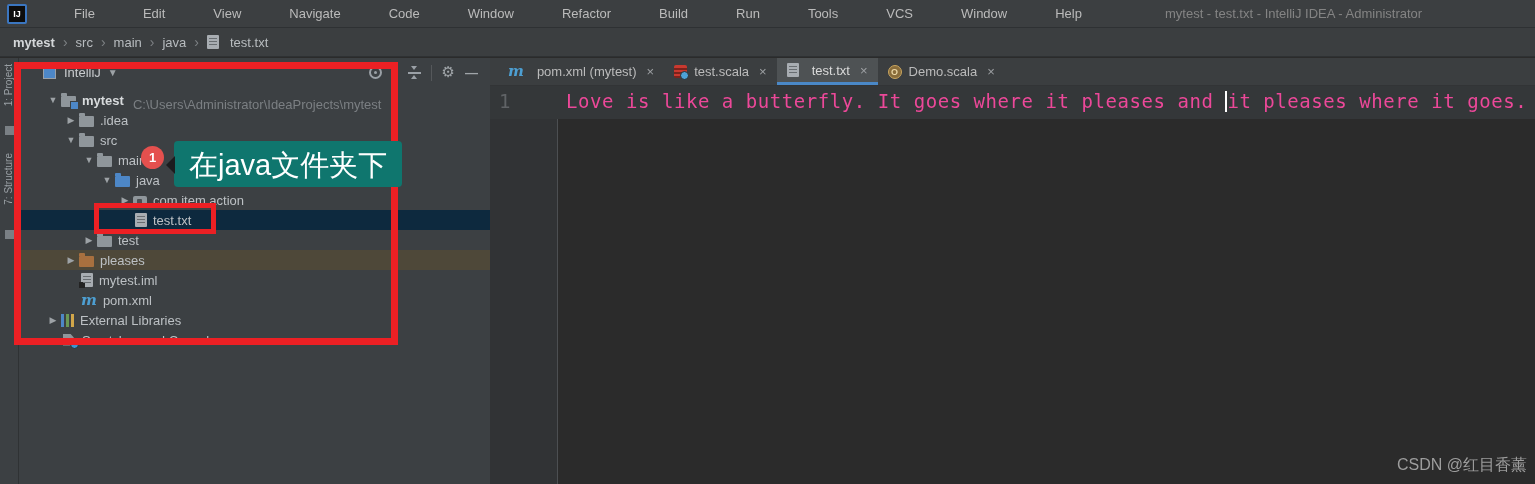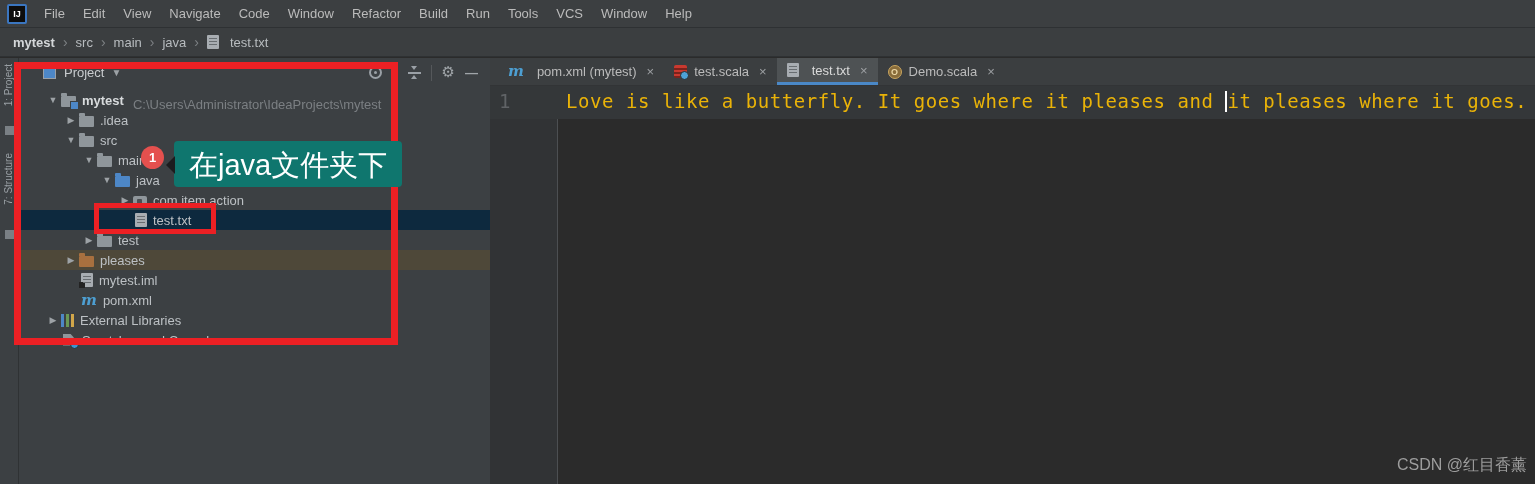--- a/index.html
+++ b/index.html
@@ -5,21 +5,21 @@
   * { box-sizing: border-box; }
   html,body { margin:0; padding:0; }
   body {
     width:1535px; height:484px; overflow:hidden; position:relative;
     background:#2b2b2b; color:#bbbbbb;
     font-family:"Liberation Sans","DejaVu Sans",sans-serif; font-size:13px;
   }
 
   
   .menubar { height:28px; background:#3c3f41; display:flex; align-items:center;
-             border-bottom:1px solid #2e3133; }
+             border-bottom:1px solid #2e3133;gap:30px; }
   .logo { width:20px; height:20px; margin:0 8px 0 7px; background:#0d0d0d;
           border:2px solid #3b76c0; border-radius:2px; color:#fff; font-size:9px;
           font-weight:bold; display:flex; align-items:center; justify-content:center;
           letter-spacing:0; }
   .menu-item { padding:0 9px; color:#bbbbbb; }
   .window-title { margin-left:44px; color:#848484; }
 
   
   .breadcrumbbar { height:29px; background:#3b3e40; display:flex; align-items:center;
                    padding-left:13px; border-bottom:1px solid #2e3133; }
@@ -117,21 +117,21 @@
          justify-content:center; }
   .tab .fico, .crumb-file .fico { position:relative; }
 
   .editor-body { position:absolute; top:28px; left:0; right:0; bottom:0; }
   .gutter { position:absolute; left:0; top:0; bottom:0; width:68px; background:#313335;
             border-right:1px solid #4c4f52; }
   .caret-line { position:absolute; left:0; right:0; top:0; height:33px; background:#343739; }
   .lineno { position:absolute; left:9px; top:4px; font-family:"DejaVu Sans Mono",monospace;
             font-size:19px; color:#606366; }
   .code { position:absolute; left:76px; top:4px; font-family:"DejaVu Sans Mono",monospace;
-          font-size:19px; letter-spacing:0.55px; color:#eab308; white-space:pre; }
+          font-size:19px; letter-spacing:0.55px; color:#ec4899; white-space:pre; }
   .caret { display:inline-block; width:2px; height:21px; background:#ffffff;
            vertical-align:text-bottom; }
   .watermark { position:absolute; right:8px; bottom:8px; color:#9d9d9d; font-size:16px; }
 
   
   .anno-outer { position:absolute; left:14px; top:62px; width:384px; height:283px;
                 border:7px solid #ec2024; z-index:50; pointer-events:none; }
   .anno-inner { position:absolute; left:94px; top:203px; width:122px; height:31px;
                 border:5px solid #ec2024; z-index:50; pointer-events:none; }
   .anno-badge { position:absolute; left:141px; top:146px; width:23px; height:23px;
@@ -156,20 +156,21 @@
   <span class="menu-item">Navigate</span>
   <span class="menu-item">Code</span>
   <span class="menu-item">Window</span>
   <span class="menu-item">Refactor</span>
   <span class="menu-item">Build</span>
   <span class="menu-item">Run</span>
   <span class="menu-item">Tools</span>
   <span class="menu-item">VCS</span>
   <span class="menu-item">Window</span>
   <span class="menu-item">Help</span>
+  <span class="window-title">mytest - test.txt - IntelliJ IDEA - Administrator</span>
 </div>
 
 <div class="breadcrumbbar">
   <span class="crumb crumb-root">mytest</span>
   <span class="crumb-sep">›</span>
   <span class="crumb">src</span>
   <span class="crumb-sep">›</span>
   <span class="crumb">main</span>
   <span class="crumb-sep">›</span>
   <span class="crumb">java</span>
@@ -185,21 +186,21 @@
   <div class="toolstrip">
     <div class="strip-label" style="top:6px">1: Project</div>
     <div class="strip-sq" style="top:68px"></div>
     <div class="strip-label" style="top:95px">7: Structure</div>
     <div class="strip-sq" style="top:172px"></div>
   </div>
 
   <div class="project-panel">
     <div class="panel-header">
       <span class="panel-sq"></span>
-      <span class="panel-title">Project</span>
+      <span class="panel-title">IntelliJ</span>
       <span class="header-caret">▼</span>
       <span class="header-icons">
         <span class="loc"></span>
         <span class="col">
             <i class="t-down"></i>
             <i class="t-up"></i>
           </span>
         <span class="vsep"></span>
         <span class="gear">⚙</span>
         <span class="minim">—</span>

